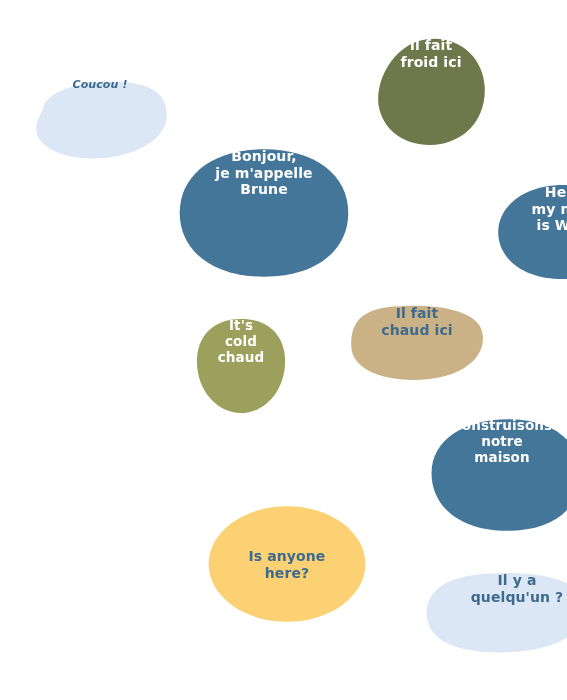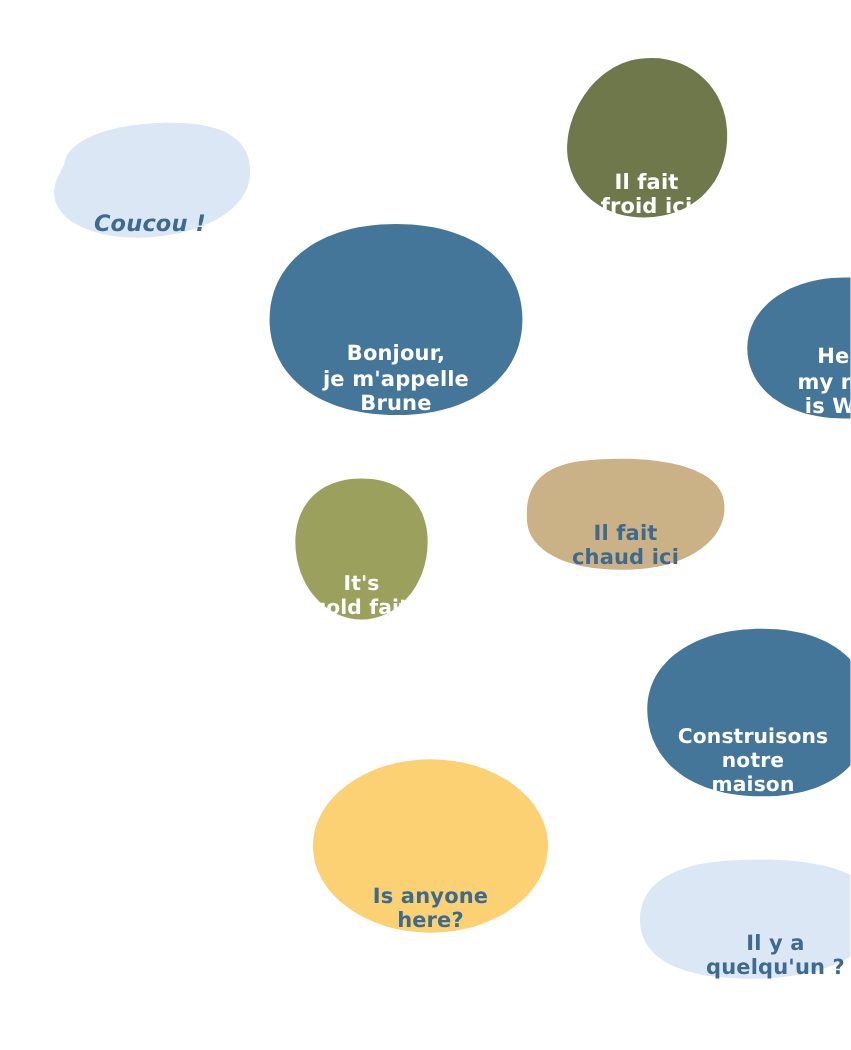--- a/index.html
+++ b/index.html
@@ -4,35 +4,35 @@
 <style>
   html,body{margin:0;padding:0;}
   body{
     width:567px;height:700px;
     background:#ffffff;
     font-family:"DejaVu Sans","Liberation Sans",sans-serif;
     overflow:hidden;
     position:relative;
   }
   #canvas{position:absolute;inset:0;width:567px;height:700px;}
-  .blob{position:absolute;display:flex;align-items:flex-end;justify-content:center;box-sizing:border-box;}
+  .blob{position:absolute;display:flex;align-items:flex-start;justify-content:center;box-sizing:border-box;}
   .blob svg{position:absolute;inset:0;width:100%;height:100%;display:block;overflow:visible;}
   .blob .txt{
     position:relative;
     z-index:2;
     text-align:center;
     line-height:1.18;
     font-weight:700;
     letter-spacing:.1px;
     white-space:pre-line;
     padding:0 4px;
   }
   
   #b-coucou      {left:32px;  top:79px;  width:136px; height:80px;}
-  #b-coucou .txt {font-size:15px;color:#3d6a8d;font-style:italic;}
+  #b-coucou .txt {font-size:11px;color:#3d6a8d;font-style:italic;}
 
   #b-bonjour     {left:178px; top:148px; width:172px; height:130px;}
   #b-bonjour .txt{font-size:14px;color:#ffffff;}
 
   #b-froid       {left:375px; top:37px;  width:112px; height:110px;}
   #b-froid .txt  {font-size:14px;color:#ffffff;}
 
   #b-hello       {left:497px; top:184px; width:120px; height:96px;}
   #b-hello .txt  {font-size:14px;color:#ffffff;margin-left:22px;}
 
@@ -98,21 +98,21 @@
     </svg>
     <span class="txt">Il fait
 chaud ici</span>
   </div>
 
   <div class="blob" id="b-coldhere">
     <svg viewBox="0 0 100 100" preserveAspectRatio="none">
       <path d="M50 1 C82 1, 99 20, 99 45 C99 76, 76 99, 50 99 C24 99, 1 76, 1 45 C1 20, 18 1, 50 1 Z" fill="#9ba05c"></path>
     </svg>
     <span class="txt">It's
-cold fait</span>
+cold chaud</span>
   </div>
 
 
   <div class="blob" id="b-construi">
     <svg viewBox="0 0 100 100" preserveAspectRatio="none">
       <path d="M52 1 C84 1, 100 22, 100 50 C100 80, 82 99, 52 99 C20 99, 1 78, 1 48 C1 20, 22 1, 52 1 Z" fill="#44769a"></path>
     </svg>
     <span class="txt">Construisons
 notre
 maison</span>

